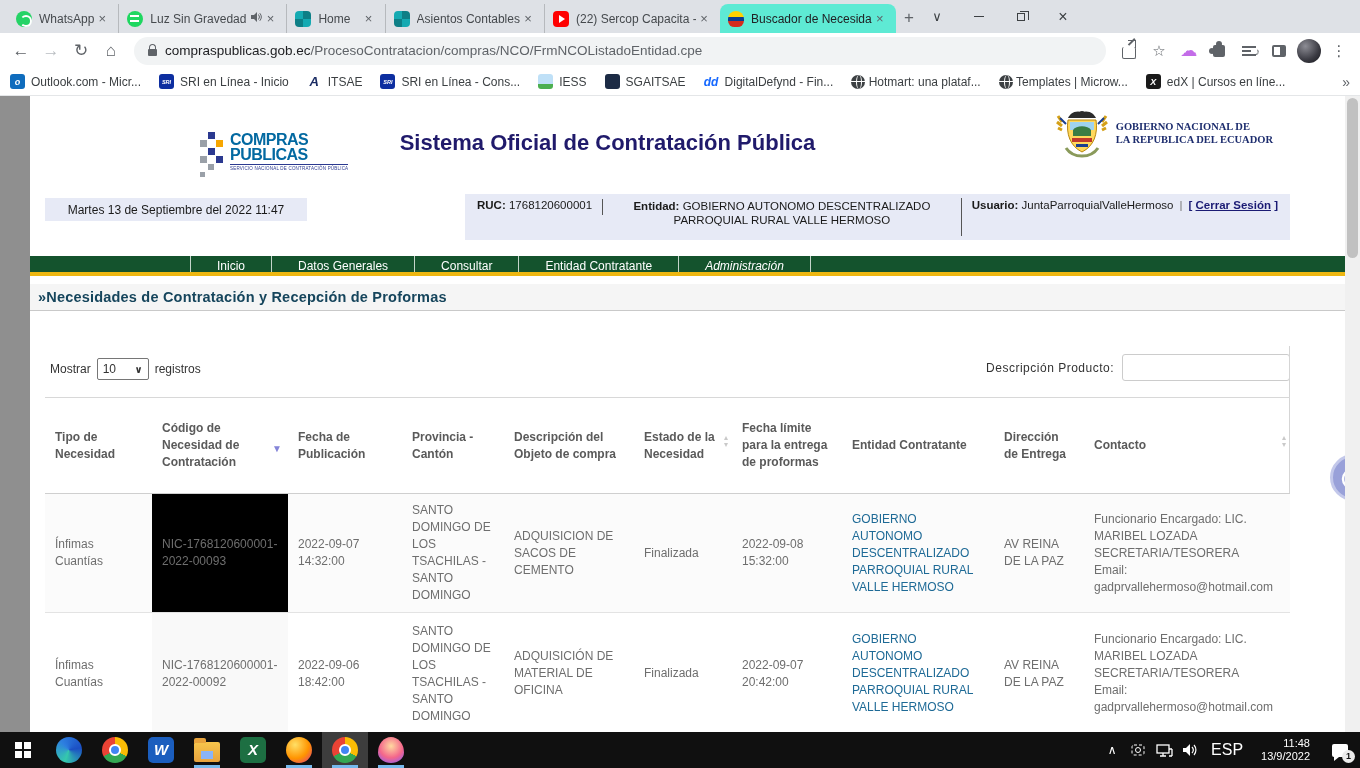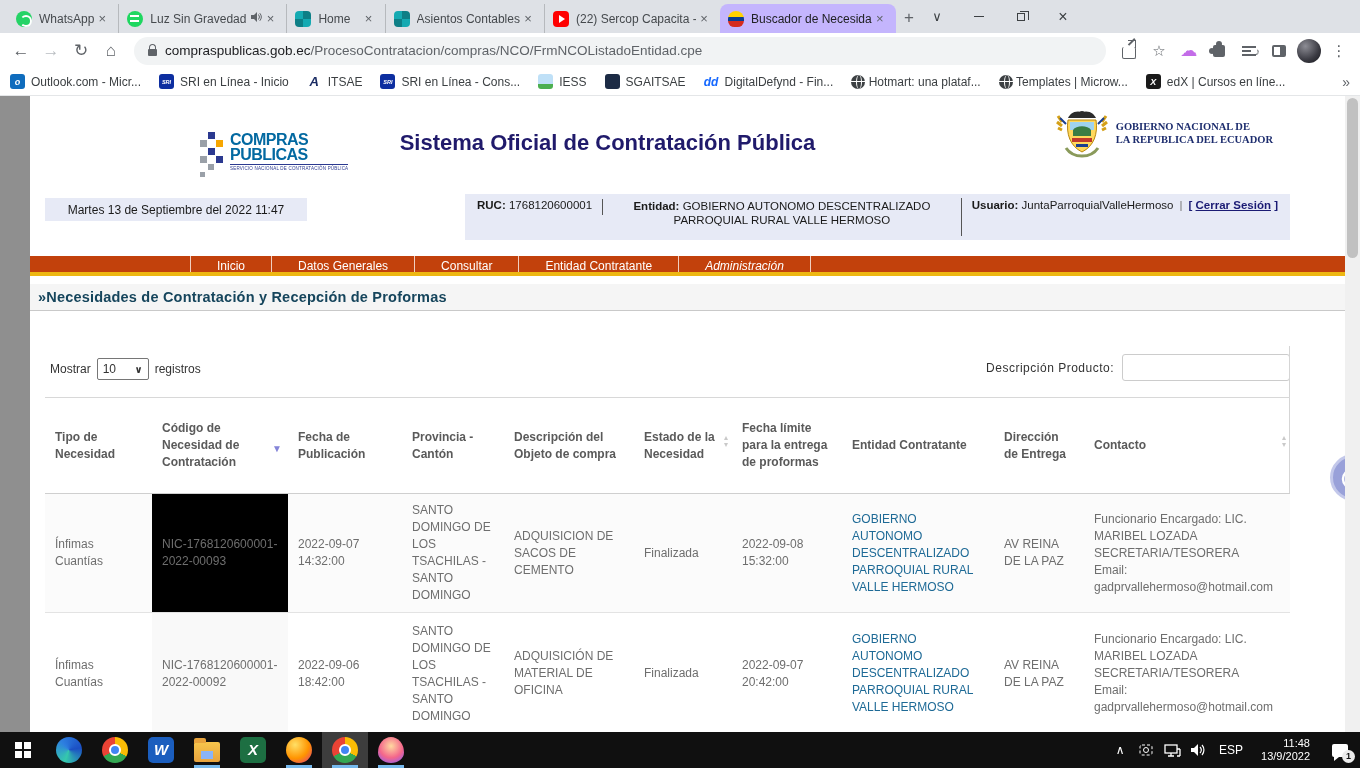--- a/index.html
+++ b/index.html
@@ -4,21 +4,21 @@
 <style>
   * { margin:0; padding:0; box-sizing:border-box; }
   html,body { width:1360px; height:768px; overflow:hidden; }
   body { font-family:"Liberation Sans","DejaVu Sans",sans-serif; background:#dee1e6; }
   .screen { position:relative; width:1360px; height:768px; }
 
   
   .tabstrip { position:absolute; top:0; left:0; width:1084px; height:33px; background:#dee1e6; display:flex; align-items:flex-end; }
   .tab { position:relative; width:176px; height:29px; display:flex; align-items:center; padding:0 8px; color:#45494d; font-size:12px; border-left:1px solid #b6b9bd; }
   .tab:first-child { border-left:none; margin-left:8px; }
-  .tab.active { background:#c4b5fd; border-radius:8px 8px 0 0; border-left:none; color:#202124;align-items:center; }
+  .tab.active { background:#5eead4; border-radius:8px 8px 0 0; border-left:none; color:#202124;align-items:center; }
   .tab-title { flex:1; white-space:nowrap; overflow:hidden; margin-left:7px; }
   .tab-close { width:16px; height:16px; line-height:15px; text-align:center; border-radius:50%; color:#5f6368; font-size:13px; }
   .fav { width:16px; height:16px; border-radius:50%; flex:none; position:relative; }
   .fav-wa { background:#25d366; }
   .fav-wa::after { content:""; position:absolute; left:4px; top:4px; width:8px; height:8px; border-radius:50%; border:2px solid #fff; border-left-color:transparent; }
   .fav-sp { background:#1ed760; }
   .fav-sp::after { content:""; position:absolute; left:3px; top:4px; width:9px; height:3px; border-top:2px solid #fff; border-bottom:2px solid #fff; }
   .fav-socio { background:conic-gradient(#0e7f86 0 25%, #15aab2 0 50%, #0e7f86 0 75%, #15aab2 0); border-radius:4px; }
   .fav-yt { background:#f00; border-radius:4px; }
   .fav-yt::after { content:""; position:absolute; left:6px; top:4px; border-left:6px solid #fff; border-top:4px solid transparent; border-bottom:4px solid transparent; }
@@ -95,21 +95,21 @@
   .sess-div { width:1px; background:#555; margin:4px 0; }
   .sess-div.short { height:16px; margin:5px 0 0 0; }
   .sess-ent { flex:1; text-align:center; padding:5px 8px; line-height:14px; }
   .sess-user { padding:5px 12px 0 10px; white-space:nowrap; }
   .sess-user .pipe { color:#777; margin:0 6px; }
   .logout { color:#1b1b74; font-weight:bold; }
   .logout u { }
   b.lbl { font-weight:bold; }
 
   
-  .mainnav { position:absolute; left:0; top:160px; width:1315px; height:20px; background:#c2410c; border-bottom:4px solid #eeb711; display:flex; padding-left:160px;text-align:right; }
+  .mainnav { position:absolute; left:0; top:160px; width:1315px; height:20px; background:#14532d; border-bottom:4px solid #eeb711; display:flex; padding-left:160px;text-align:right; }
   .nav-item { color:#fff; font-size:12px; line-height:20px; padding:0 26px; border-left:1px solid rgba(255,255,255,0.75); }
   .nav-item:last-child { border-right:1px solid rgba(255,255,255,0.75);font-style:italic; }
 
   
   .crumb { position:absolute; left:0; top:188px; width:1315px; height:27px; background:#f5f5f5; border-bottom:1px solid #c9c9c9; font-size:14.5px; font-weight:bold; color:#16455c; line-height:26px; padding-left:8px; letter-spacing:0.2px; }
 
   
   .show-group { position:absolute; left:20px; top:262px; display:flex; align-items:center; font-size:12px; color:#333; }
   .pagesize { width:52px; height:22px; border:1px solid #767676; border-radius:2px; background:#fff; margin:0 6px; display:flex; align-items:center; padding:0 5px; justify-content:space-between; font-size:12px; }
   .pagesize .caret { font-size:10px; font-weight:bold; }
@@ -146,21 +146,21 @@
   .ico-chrome::after { content:""; position:absolute; left:7px; top:7px; width:12px; height:12px; background:#4285f4; border:2px solid #fff; border-radius:50%; box-sizing:border-box; }
   .ico-word { background:#1b5ebe; border-radius:5px; color:#fff; font-weight:bold; font-size:15px; text-align:center; line-height:26px; }
   .ico-folder { width:26px; height:20px; background:linear-gradient(180deg,#f7c64c,#e8a33d); border-radius:2px; position:relative; margin-top:4px; }
   .ico-folder::before { content:""; position:absolute; left:0; top:-4px; width:12px; height:5px; background:#e8a33d; border-radius:2px 2px 0 0; }
   .ico-folder::after { content:""; position:absolute; left:7px; top:9px; width:12px; height:8px; background:#8ab4f8; }
   .ico-excel { background:#1d6f42; border-radius:5px; color:#fff; font-weight:bold; font-size:15px; text-align:center; line-height:26px; }
   .ico-firefox { background:radial-gradient(circle at 35% 30%, #ffe066, #ff9400 55%, #e23c7c 95%); }
   .ico-drop { background:radial-gradient(circle at 50% 35%, #ffd9a0, #f4668b 55%, #8b5cf6 95%); border-radius:50% 50% 50% 50%/60% 60% 40% 40%; }
   .tray { margin-left:auto; display:flex; align-items:center; height:36px; }
   .tray-ic { width:26px; height:36px; display:flex; align-items:center; justify-content:center; color:#fff; font-size:12px; }
-  .esp { font-size:12px; padding:0 8px; }
+  .esp { font-size:16px; padding:0 8px; }
   .clockblock { text-align:right; font-size:11px; line-height:13px; padding:0 10px; }
   .notif { position:relative; width:40px; height:36px; display:flex; align-items:center; justify-content:center; }
   .notif-ic { width:16px; height:13px; background:#fff; border-radius:2px; position:relative; }
   .notif-ic::after { content:""; position:absolute; left:2px; bottom:-4px; border-top:4px solid #fff; border-right:5px solid transparent; }
   .badge { position:absolute; right:5px; bottom:5px; width:13px; height:13px; background:#ececec; color:#111; border-radius:50%; font-size:9px; line-height:13px; text-align:center; font-weight:bold; }
 </style>
 </head>
 <body>
 
 <div class="screen">

